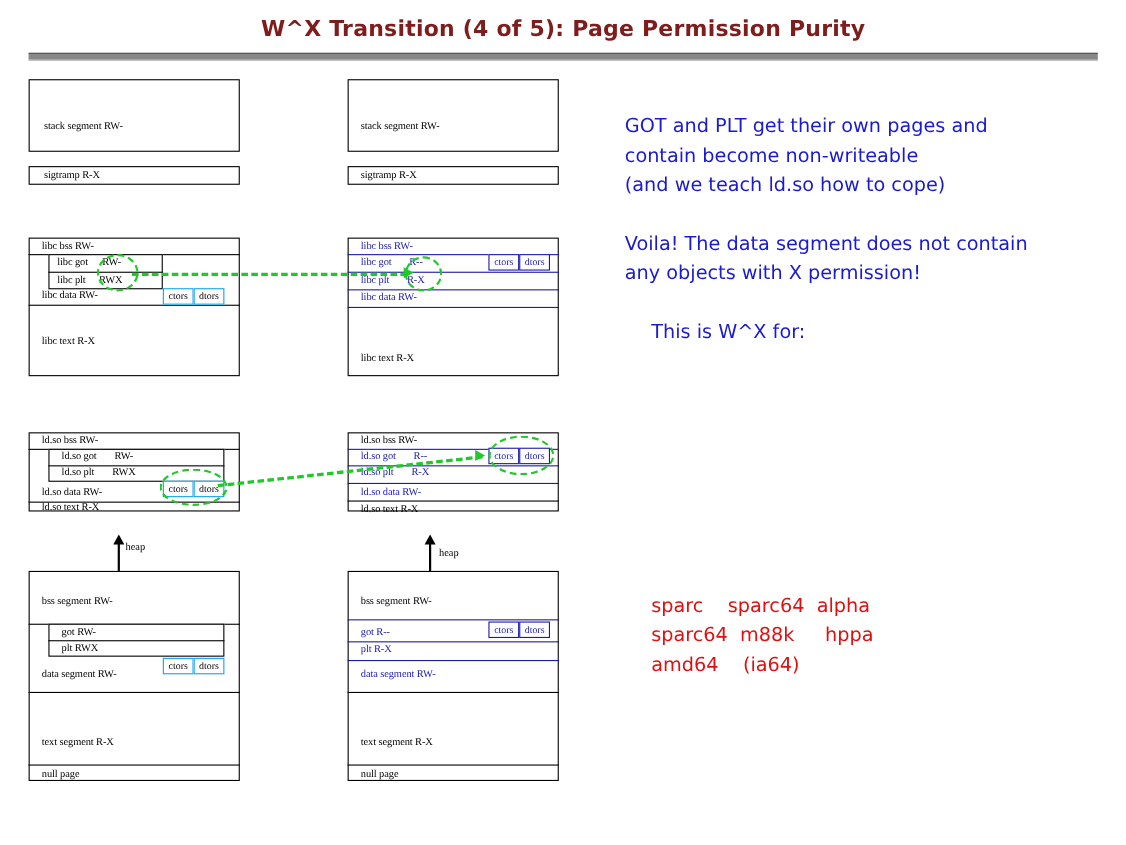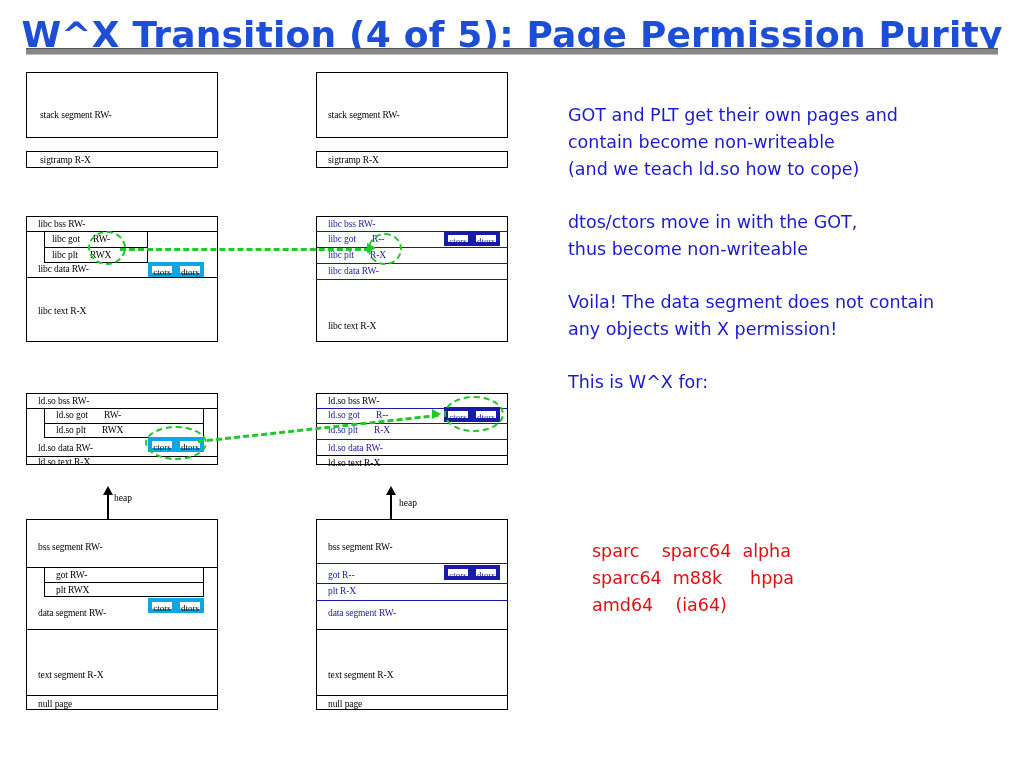--- a/index.html
+++ b/index.html
@@ -15,23 +15,23 @@
   }
 
   
   #title-bar {
     position: absolute;
     left: 0; top: 14px; width: 1024px;
     text-align: center;
   }
   #slide-title {
     font-family: "DejaVu Sans", sans-serif;
-    font-size: 36px;
+    font-size: 20px;
     font-weight: bold;
-    color: #1d4ed8;
+    color: #7f1d1d;
     letter-spacing: 0.2px;
     white-space: nowrap;
   }
   #title-rule {
     position: absolute;
     left: 26px; top: 48px;
     width: 972px; height: 5px;
     background: #888888;
     border-top: 1px solid #555555;
     border-bottom: 1px solid #bdbdbd;
@@ -58,21 +58,21 @@
   .hline {
     position: absolute;
     height: 0; border-top: 1px solid #000000;
   }
   .hline.blue { border-top-color: #1a1aa8; }
 
   
   .cdbox {
     position: absolute;
     box-sizing: border-box;
-    border: 4px solid #0ea5e9;
+    border: 1px solid #0ea5e9;
     background: #ffffff;
     font-family: "Liberation Serif", serif;
     font-size: 9px;
     line-height: 13px;
     text-align: center;
     color: #000000;
     height: 15px;
   }
   .cdbox.blue { border-color: #1a1aa8; color: #1a1aa8; }
 
@@ -128,21 +128,21 @@
     width: 440px;
   }
   .note-para {
     font-family: "DejaVu Sans", sans-serif;
     font-size: 17.5px;
     line-height: 27px;
     color: #1a1ad0;
     margin: 0 0 26px 0;
     white-space: pre-line;
   }
-  .note-para.last { margin-bottom: 14px; }
+  .note-para.last { margin-bottom: 14px; margin-left: 24px; }
   #arch-list {
     position: absolute;
     left: 592px; top: 538px;
     font-family: "DejaVu Sans", sans-serif;
     font-size: 17.5px;
     line-height: 27px;
     color: #e01010;
     white-space: pre;
   }
 </style>
@@ -306,22 +306,20 @@
   <div class="ellipse" style="left:444px; top:396px; width:60px; height:36px;"></div>
 
   <div class="dashline" style="left:198px; top:440px; width:242px; transform:rotate(-6.2deg);"></div>
   <div class="arrowhead" style="left:432px; top:409px;"></div>
 </div>
 
 <div id="notes">
   <p class="note-para">GOT and PLT get their own pages and
 contain become non-writeable
 (and we teach ld.so how to cope)</p>
-  <p class="note-para">dtos/ctors move in with the GOT,
-thus become non-writeable</p>
   <p class="note-para">Voila!  The data segment does not contain
 any objects with X permission!</p>
   <p class="note-para last">This is W^X for:</p>
 </div>
 
 <div id="arch-list">sparc    sparc64  alpha
 sparc64  m88k     hppa
 amd64    (ia64)</div>
 
 </body></html>

